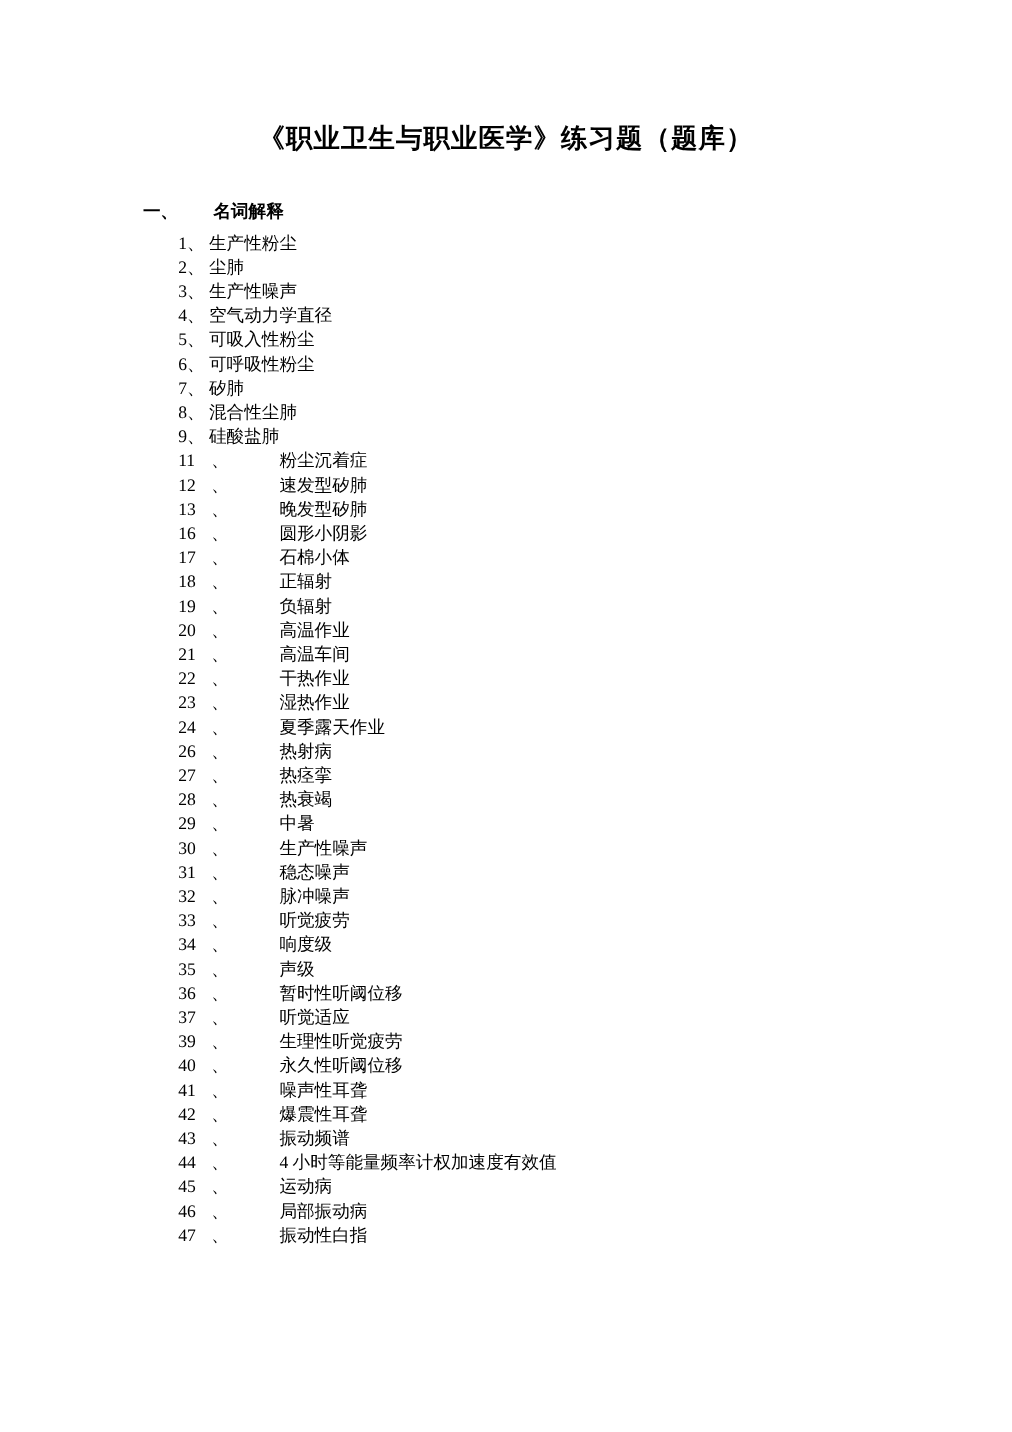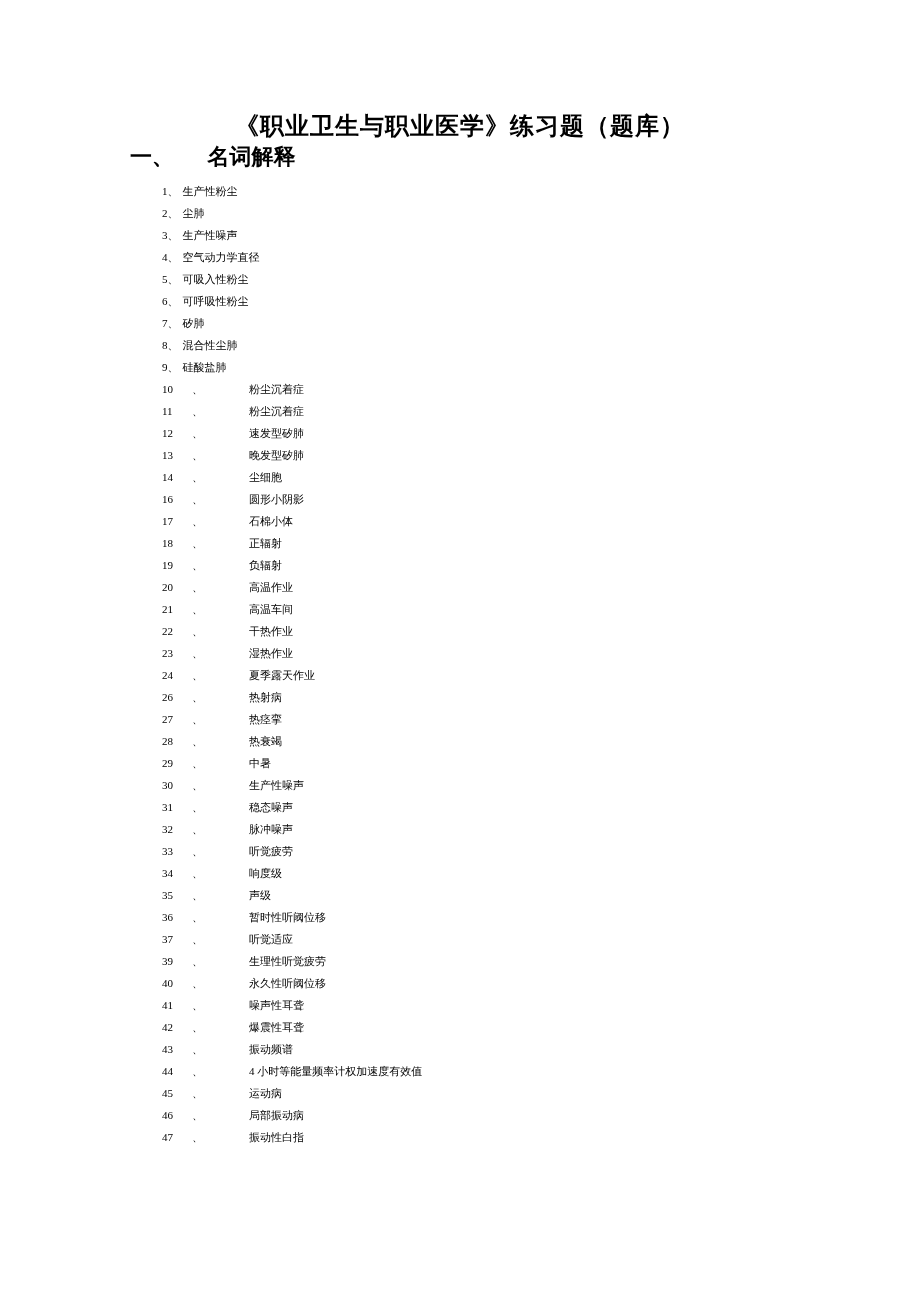--- a/index.html
+++ b/index.html
@@ -10,36 +10,37 @@
       width: 920px;
     }
     .page {
       padding: 110px 130px 60px 130px;
       color: #000;
     }
     .title {
       text-align: center;
       font-size: 24px;
       font-weight: bold;
+      margin-bottom: 40px;
       letter-spacing: 1px;
     }
     .section-header {
-      font-size: 22px;
+      font-size: 16px;
       font-weight: bold;
       margin-bottom: 8px;
     }
     .section-number {
       display: inline-block;
     }
     .section-label {
       display: inline-block;
       margin-left: 28px;
     }
     .items {
-      font-size: 11px;
+      font-size: 16px;
       line-height: 22px;
       text-decoration: underline;
     }
     .item {
       white-space: pre;
     }
     .num {
       display: inline-block;
     }
     .sep {
@@ -78,25 +79,23 @@
   <div class="items" id="items-container">
       <div class="item indent-a"><span class="num">1</span><span class="sep">、</span><span class="term">生产性粉尘</span></div>
       <div class="item indent-a"><span class="num">2</span><span class="sep">、</span><span class="term">尘肺</span></div>
       <div class="item indent-a"><span class="num">3</span><span class="sep">、</span><span class="term">生产性噪声</span></div>
       <div class="item indent-a"><span class="num">4</span><span class="sep">、</span><span class="term">空气动力学直径</span></div>
       <div class="item indent-a"><span class="num">5</span><span class="sep">、</span><span class="term">可吸入性粉尘</span></div>
       <div class="item indent-a"><span class="num">6</span><span class="sep">、</span><span class="term">可呼吸性粉尘</span></div>
       <div class="item indent-a"><span class="num">7</span><span class="sep">、</span><span class="term">矽肺</span></div>
       <div class="item indent-a"><span class="num">8</span><span class="sep">、</span><span class="term">混合性尘肺</span></div>
       <div class="item indent-a"><span class="num">9</span><span class="sep">、</span><span class="term">硅酸盐肺</span></div>
-      <div class="item indent-b"><span class="num">10</span><span class="sep">、</span><span class="term">粉尘沉着症</span></div>
       <div class="item indent-b"><span class="num">11</span><span class="sep">、</span><span class="term">粉尘沉着症</span></div>
       <div class="item indent-b"><span class="num">12</span><span class="sep">、</span><span class="term">速发型矽肺</span></div>
       <div class="item indent-b"><span class="num">13</span><span class="sep">、</span><span class="term">晚发型矽肺</span></div>
-      <div class="item indent-b"><span class="num">14</span><span class="sep">、</span><span class="term">尘细胞</span></div>
       <div class="item indent-b"><span class="num">16</span><span class="sep">、</span><span class="term">圆形小阴影</span></div>
       <div class="item indent-b"><span class="num">17</span><span class="sep">、</span><span class="term">石棉小体</span></div>
       <div class="item indent-b"><span class="num">18</span><span class="sep">、</span><span class="term">正辐射</span></div>
       <div class="item indent-b"><span class="num">19</span><span class="sep">、</span><span class="term">负辐射</span></div>
       <div class="item indent-b"><span class="num">20</span><span class="sep">、</span><span class="term">高温作业</span></div>
       <div class="item indent-b"><span class="num">21</span><span class="sep">、</span><span class="term">高温车间</span></div>
       <div class="item indent-b"><span class="num">22</span><span class="sep">、</span><span class="term">干热作业</span></div>
       <div class="item indent-b"><span class="num">23</span><span class="sep">、</span><span class="term">湿热作业</span></div>
       <div class="item indent-b"><span class="num">24</span><span class="sep">、</span><span class="term">夏季露天作业</span></div>
       <div class="item indent-b"><span class="num">26</span><span class="sep">、</span><span class="term">热射病</span></div>

